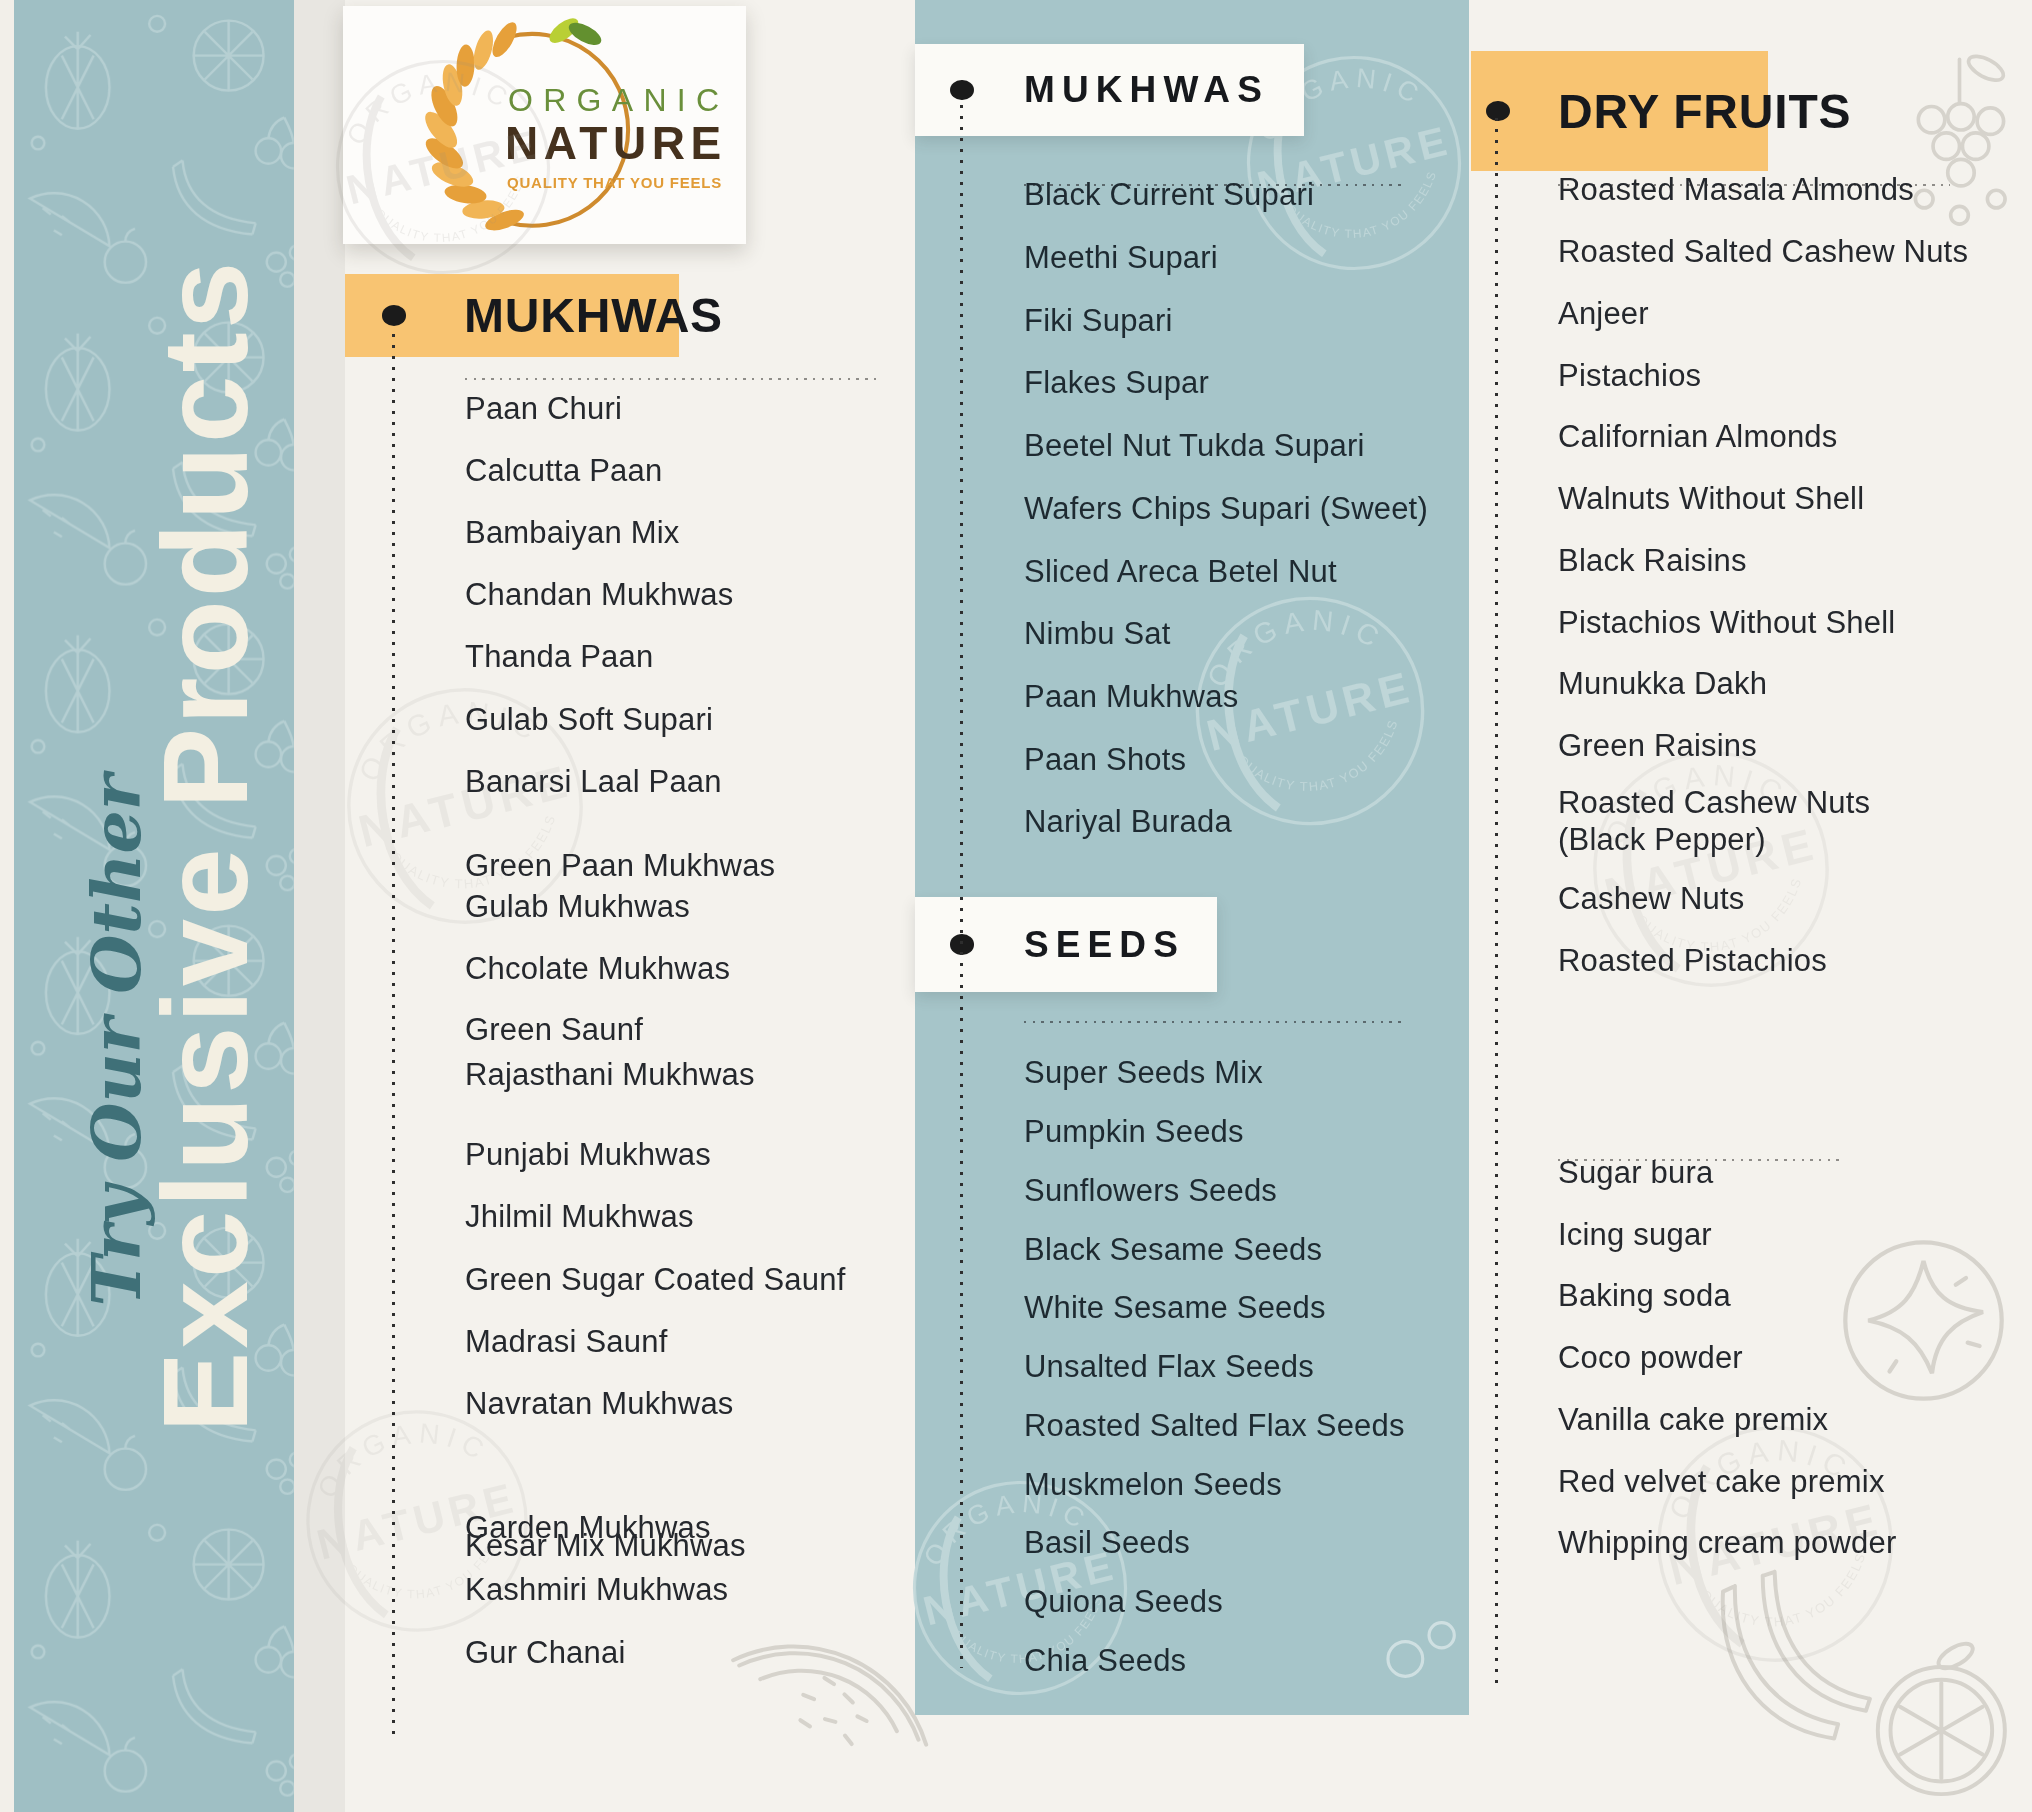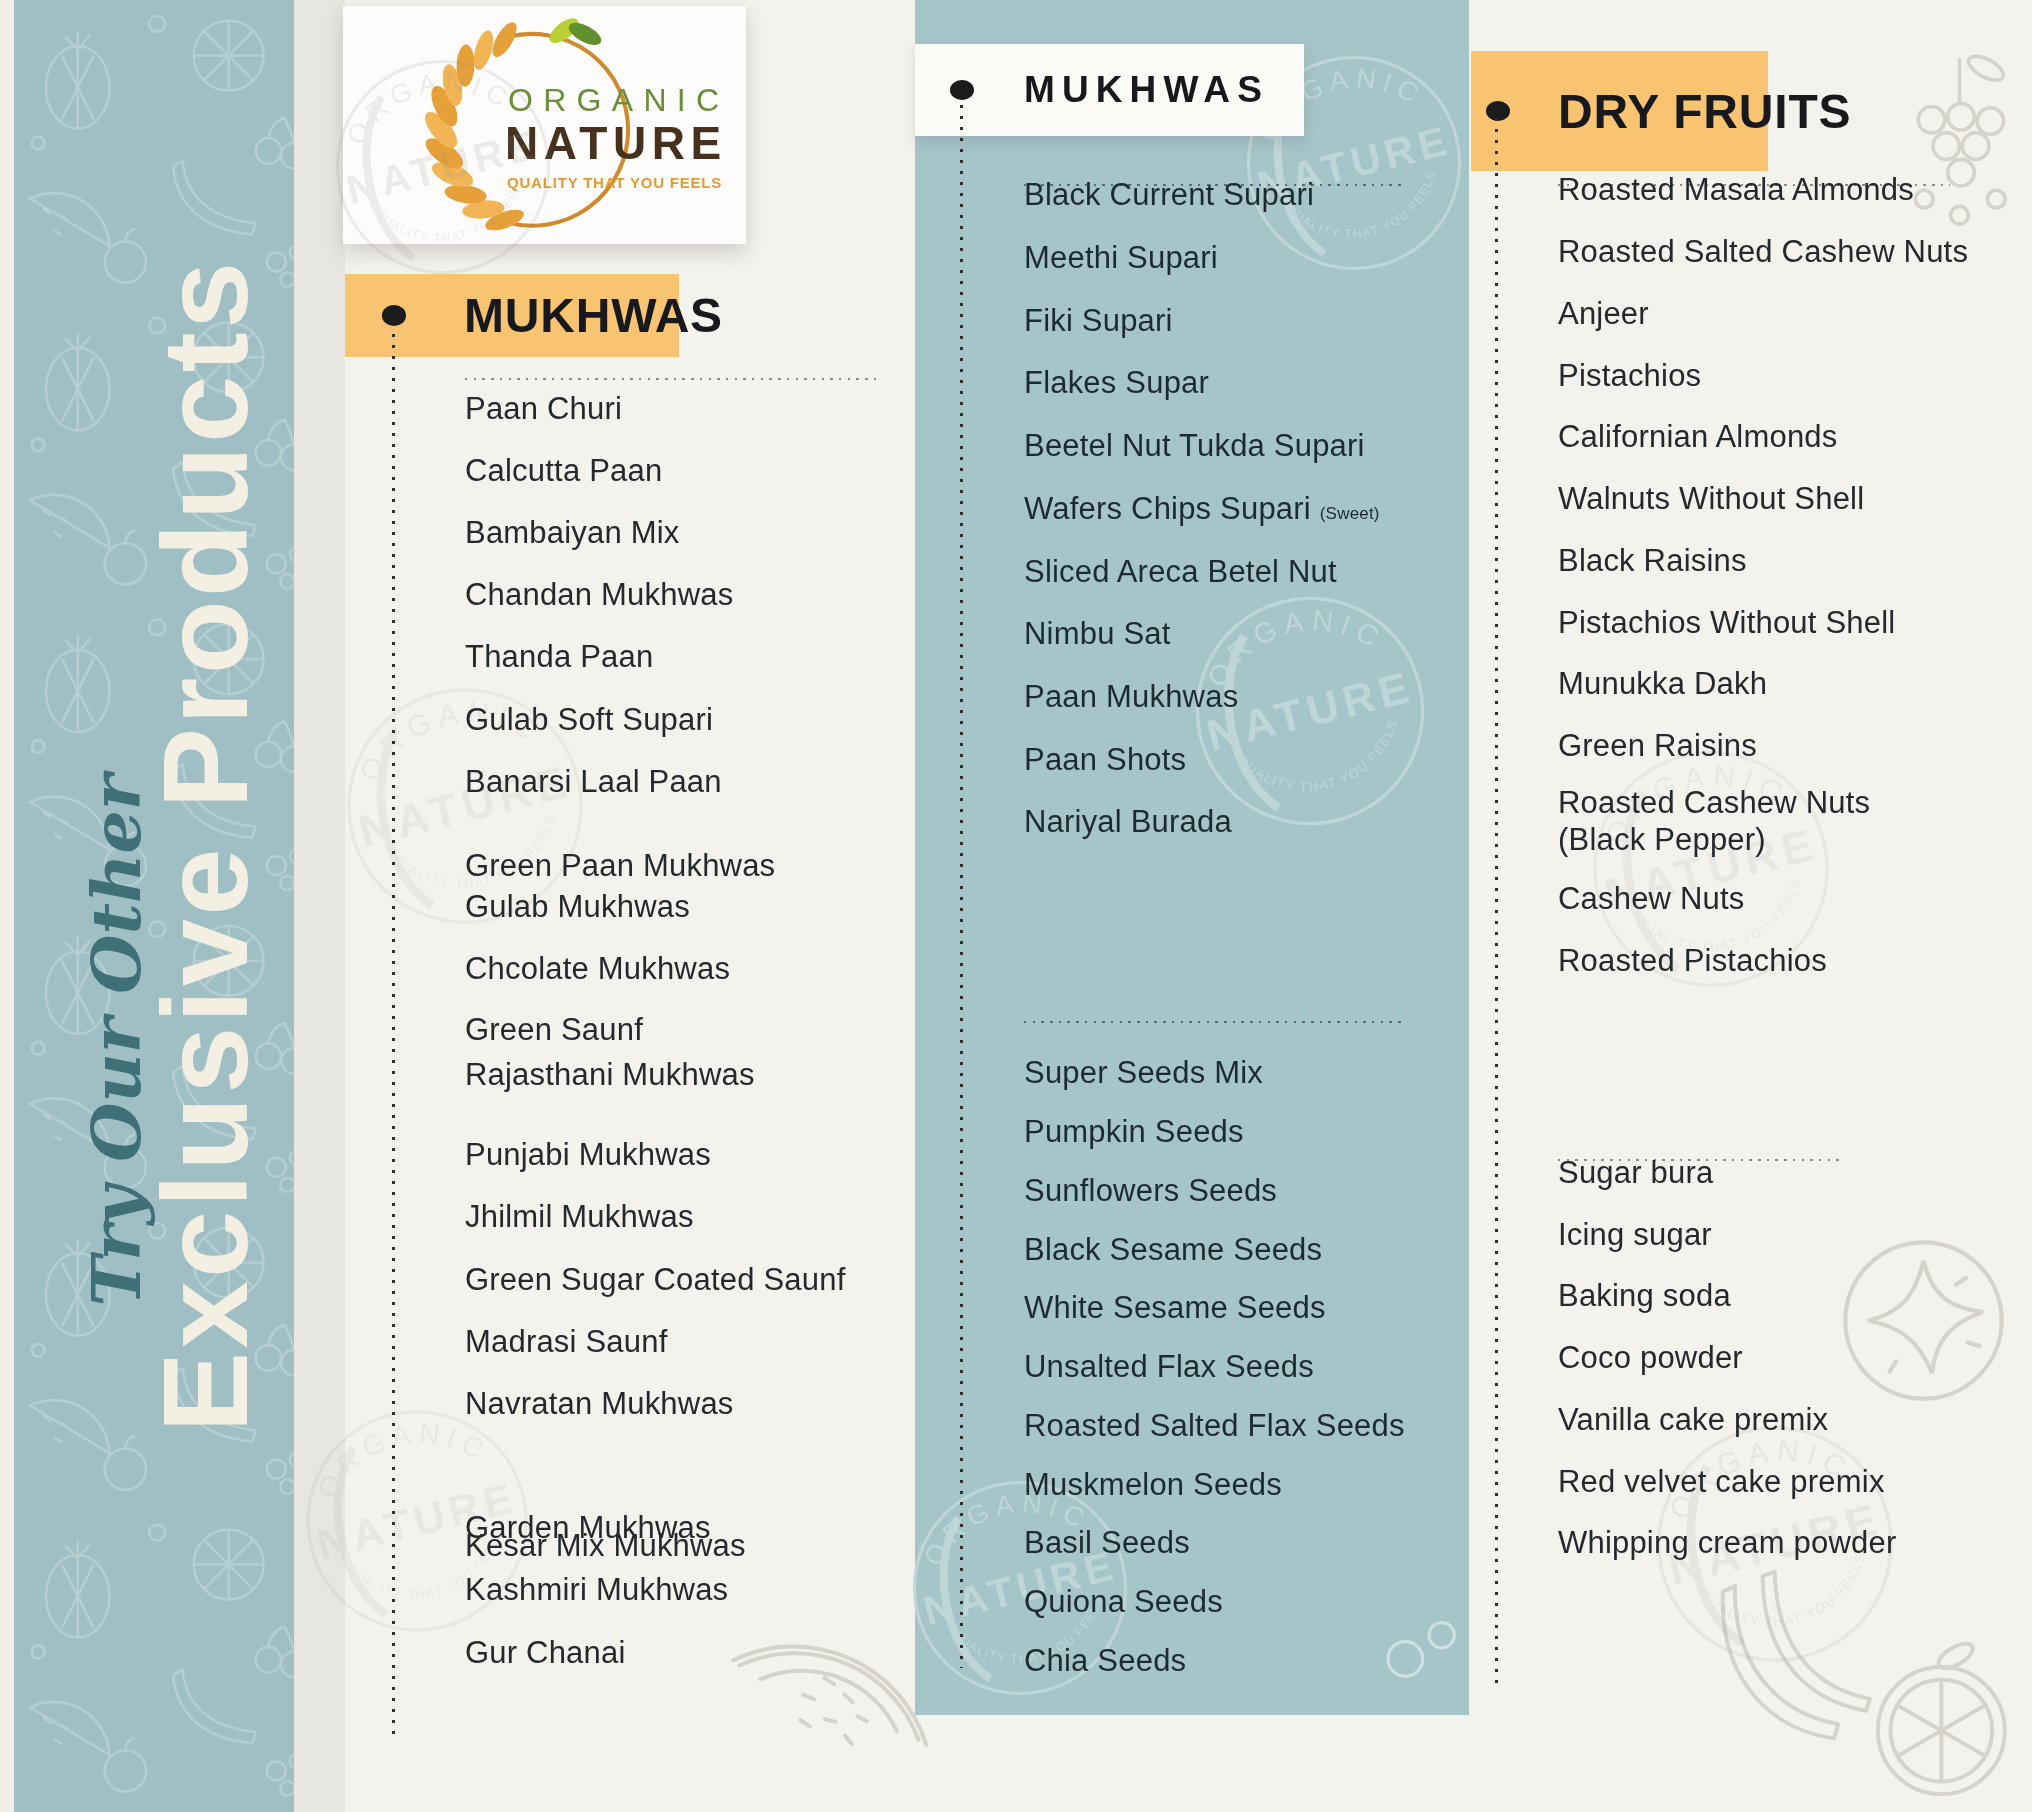--- a/index.html
+++ b/index.html
@@ -38,21 +38,21 @@
       background-image:repeating-linear-gradient(to bottom,#2e2e2e 0 3.2px,transparent 3.2px 11px);}
   .sep{position:absolute;height:2.4px;z-index:3;
       background-image:repeating-linear-gradient(to right,#8f8d89 0 2.4px,transparent 2.4px 8.7px);}
   .sep.on-teal{background-image:repeating-linear-gradient(to right,#5c6a6e 0 2.4px,transparent 2.4px 8.7px);}
   
   .item{position:absolute;height:44px;line-height:44px;font-size:31px;color:#25282d;
       white-space:nowrap;z-index:4;letter-spacing:0.2px;}
   .c1{left:465px;}
   .c2{left:1024px;color:#1e2a31;}
   .c3{left:1558px;}
-  .note{font-size:17px;}
+  .note{font-size:31px;}
   
   .stamp{position:absolute;z-index:2;transform:rotate(-14deg);}
   .fruit-art{position:absolute;z-index:1;}
   svg text{font-family:"Liberation Sans",sans-serif;}
 </style>
 </head>
 <body>
 
 <div id="poster">
 
@@ -134,20 +134,24 @@
   <div class="hband orange" style="left:345px;top:274px;width:334px;height:83px">
     <span class="dot" style="margin-left:37px"></span>
     <h2 class="h-big" style="margin-left:58px">MUKHWAS</h2>
   </div>
 
   <div class="hband white" style="left:915px;top:44px;width:389px;height:92px">
     <span class="dot" style="margin-left:35px"></span>
     <h2 class="h-sp" style="margin-left:50px">MUKHWAS</h2>
   </div>
 
+  <div class="hband white" style="left:915px;top:897px;width:302px;height:95px">
+    <span class="dot" style="margin-left:35px"></span>
+    <h2 class="h-sp" style="margin-left:50px">SEEDS</h2>
+  </div>
 
   <div class="hband orange" style="left:1471px;top:51px;width:297px;height:120px">
     <span class="dot" style="margin-left:15px"></span>
     <h2 class="h-big" style="margin-left:48px">DRY FRUITS</h2>
   </div>
 
 
   <div class="vline" style="left:392px;top:334px;height:1406px"></div>
   <div class="vline" style="left:960px;top:105px;height:1563px"></div>
   <div class="vline" style="left:1495px;top:118px;height:1566px"></div>

